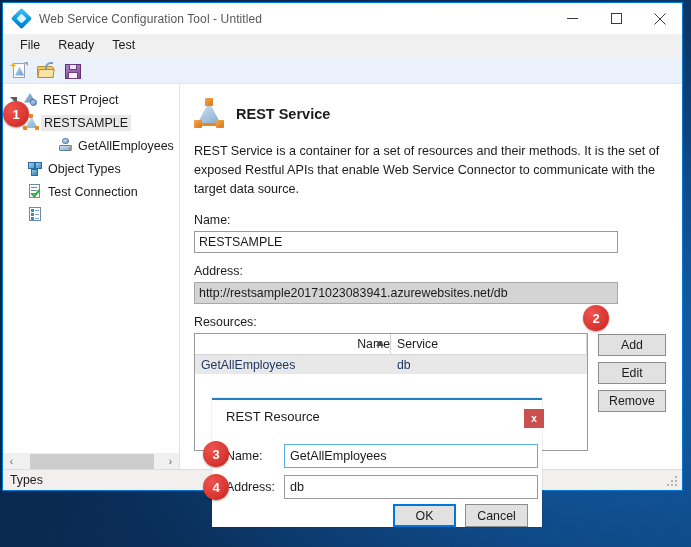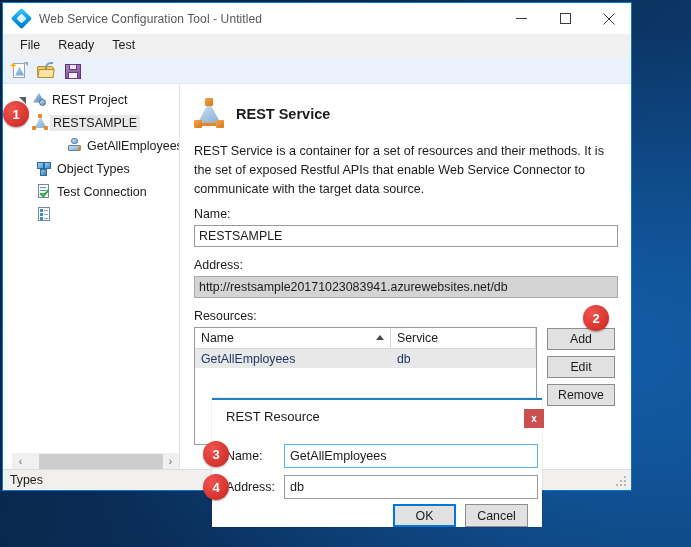--- a/index.html
+++ b/index.html
@@ -21,21 +21,21 @@
   }
   #desktop:after {
     content:""; position:absolute; left:0; top:0; right:0; bottom:0;
     background: linear-gradient(115deg, rgba(9,34,66,0.85) 0%, rgba(10,45,85,0.30) 48%, rgba(24,110,190,0.25) 100%);
   }
 
   
   #app-window {
     position: absolute;
     left: 2px; top: 2px;
-    width: 630px; height: 489px;
+    width: 681px; height: 489px;
     background: #ffffff;
     border: 1px solid #0078d7;
     display: flex; flex-direction: column;
     overflow: hidden;
   }
 
   
   #titlebar {
     height: 31px; min-height: 31px;
     background: #ffffff;
@@ -138,21 +138,20 @@
 
   
   #body-split { flex: 1; display:flex; min-height: 0; background:#ffffff; }
 
   
   #sidebar {
     width: 177px; min-width:177px;
     background:#ffffff;
     display:flex; flex-direction:column;
     border-right: 1px solid #e3e3e3;
-    padding-left: 9px;
   }
   #tree { flex:1; padding-top: 4px; overflow:hidden; position:relative; }
   .tnode {
     display:flex; align-items:center;
     height: 23px; padding-left: 4px; font-size: 12.5px; color:#1b1b1b;
     white-space:nowrap;
   }
   .tnode .expander {
     width:13px; height:13px; flex:none; display:flex; align-items:center; justify-content:center;
     color:#5b5b5b; font-size: 8px;
@@ -224,21 +223,21 @@
     background:linear-gradient(150deg,#dceaf7,#7da7cd);
     clip-path:polygon(50% 3%,97% 94%,3% 94%); }
   .bigico .b{position:absolute;width:8px;height:8px;background:linear-gradient(140deg,#f3a64b,#d8771a);border-radius:1px;}
   .bigico .bt{left:11px;top:0px;} .bigico .bl{left:0px;top:22px;} .bigico .br{left:22px;top:22px;}
   .bigico .bar{position:absolute;background:#e8871e;height:3px;}
   .bigico .bar1{left:4px;top:25px;width:24px;}
   #detail-title { font-size: 14.5px; font-weight: bold; color:#1b1b1b; }
 
   #detail-desc {
     font-size: 12.6px; color:#1b1b1b; line-height: 19px;
-    max-width: 466px; margin-bottom: 8px;
+    max-width: 466px; margin-bottom: 14px;
   }
   .fld-label { font-size: 12.4px; color:#1b1b1b; margin-bottom: 4px; }
   .txtbox {
     height: 22px; border:1px solid #9a9a9a; background:#ffffff;
     font-size: 12.4px; color:#1b1b1b; padding: 2px 4px;
     display:flex; align-items:center; width: 424px;
     margin-bottom: 11px;
   }
   .txtbox.readonly { background:#d4d4d4; border-color:#a8a8a8; }
 
@@ -247,21 +246,21 @@
   #res-list {
     width: 424px; height: 118px; border:1px solid #9a9a9a; background:#ffffff;
     display:flex; flex-direction:column; overflow:hidden;
   }
   #res-header { display:flex; height:21px; background:#ffffff; border-bottom:1px solid #d8d8d8; }
   .res-th {
     font-size:12.3px; color:#1b1b1b; display:flex; align-items:center;
     padding-left:6px; border-right:1px solid #d8d8d8; background:#ffffff;
     position:relative;
   }
-  .res-th.c-name { width: 196px; }
+  .res-th.c-name { width: 196px; justify-content: flex-end; }
   .res-th.c-addr { flex:1; }
   .sort-caret { position:absolute; right:6px; top:7px; width:0;height:0;
     border-left:4px solid transparent; border-right:4px solid transparent; border-bottom:5px solid #4a4a4a; }
   .res-tr { display:flex; height:19px; align-items:center; background:#e8e8e8; }
   .res-td { font-size:12.3px; color:#1f3864; padding-left:6px; }
   .res-td.c-name { width: 196px; }
   .res-td.c-addr { flex:1; }
 
   #res-btns { display:flex; flex-direction:column; gap:6px; padding-top:1px; }
   .side-btn {

